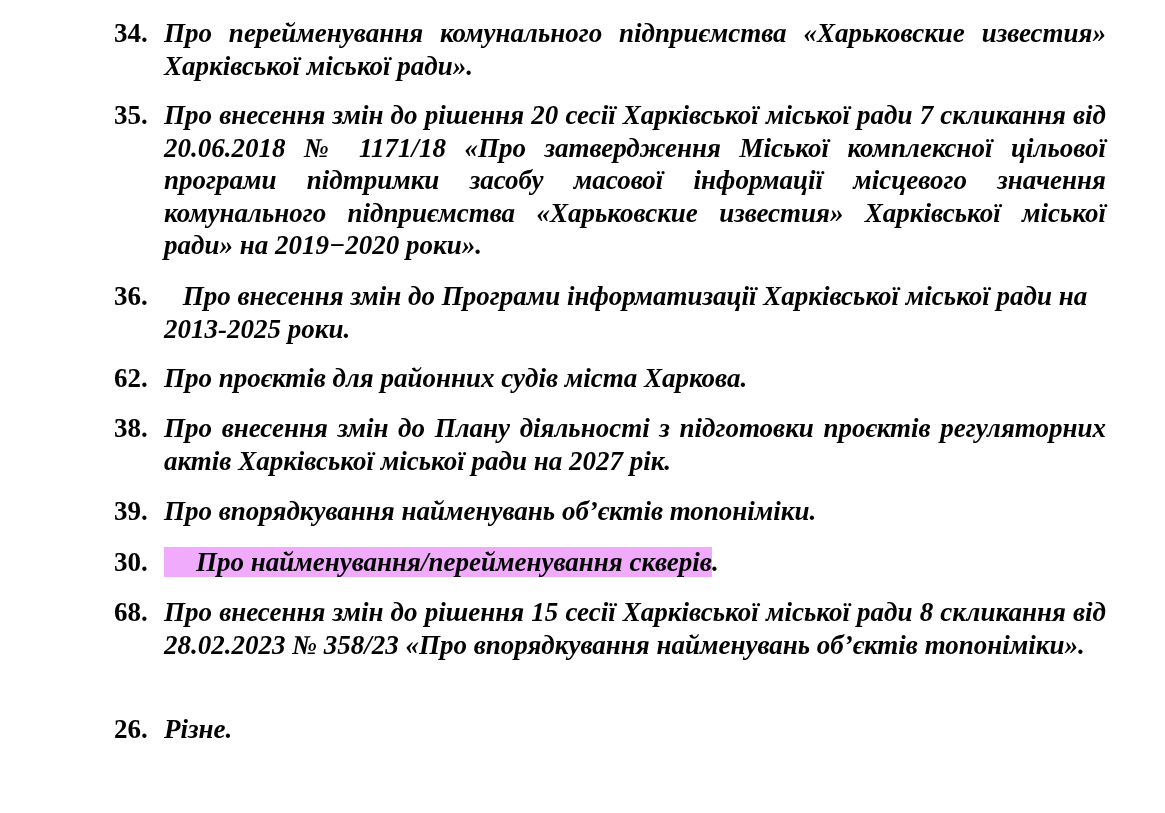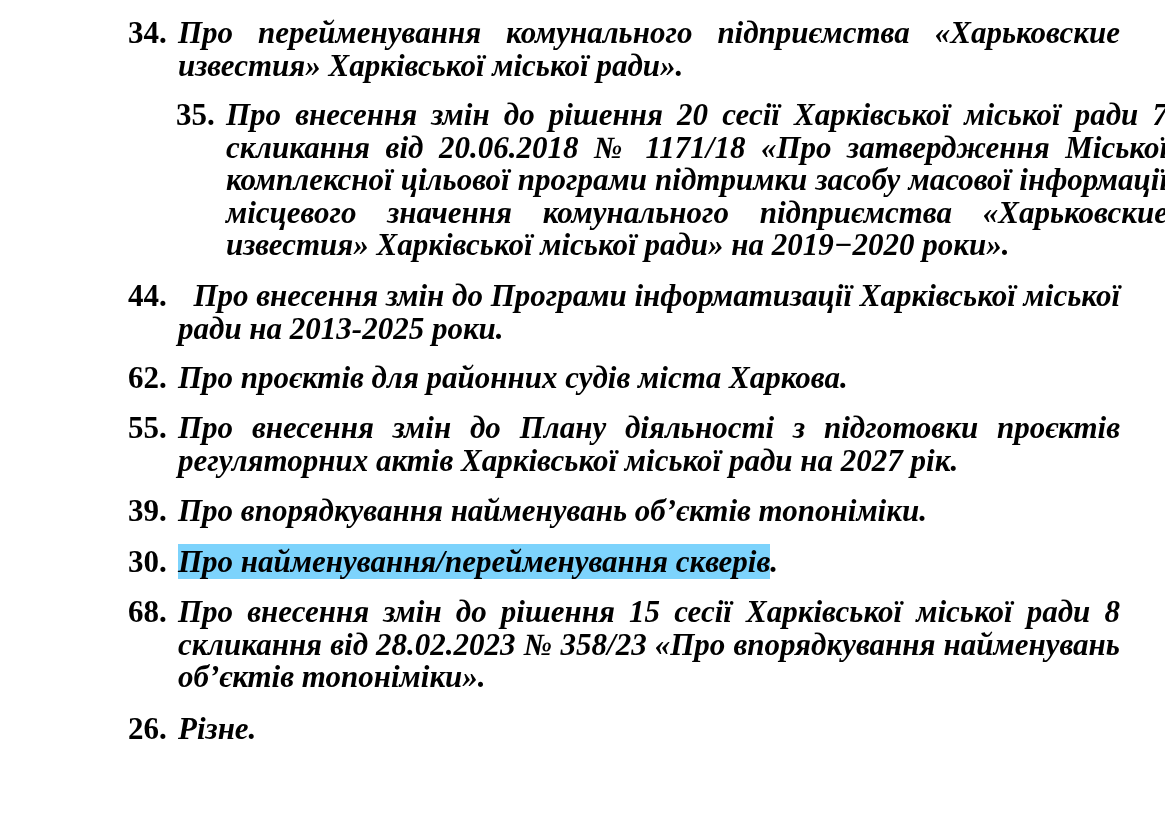--- a/index.html
+++ b/index.html
@@ -17,72 +17,73 @@
       color: #000000;
     }
     .agenda {
       position: absolute;
       left: 0;
       top: 0;
       width: 1165px;
     }
     .item {
       position: absolute;
-      left: 128px;
+      left: 114px;
       width: 992px;
-      font-size: 31px;
+      font-size: 27px;
       line-height: 32.5px;
     }
     .num {
       position: absolute;
       left: 0;
       top: 0;
       width: 50px;
     }
     .text {
       margin-left: 50px;
       text-align: justify;
       text-align-last: left;
       hyphens: none;
       font-style: italic;
     }
     .text.single {
-      text-align: right;
+      text-align: center;
     }
     .hl {
-      background: #7dd3fc;
+      background: #f0abfc;
+      padding-left: 32px;
     }
   </style>
 </head>
 <body>
 
 <div class="agenda">
 
   <div class="item" style="top:17px;">
     <span class="num">34.</span>
     <div class="text">Про перейменування комунального підприємства «Харьковские известия» Харківської міської ради».</div>
   </div>
 
-  <div class="item" style="top:99px;margin-left:48px;">
+  <div class="item" style="top:99px;">
     <span class="num">35.</span>
     <div class="text">Про внесення змін до рішення 20 сесії Харківської міської ради 7 скликання від 20.06.2018 № 1171/18 «Про затвердження Міської комплексної цільової програми підтримки засобу масової інформації місцевого значення комунального підприємства «Харьковские известия» Харківської міської ради» на 2019−2020 роки».</div>
   </div>
 
   <div class="item" style="top:280px;">
-    <span class="num">44.</span>
+    <span class="num">36.</span>
     <div class="text single">Про внесення змін до Програми інформатизації Харківської міської ради на 2013-2025 роки.</div>
   </div>
 
   <div class="item" style="top:362px;">
     <span class="num">62.</span>
     <div class="text single">Про проєктів для районних судів міста Харкова.</div>
   </div>
 
   <div class="item" style="top:412px;">
-    <span class="num">55.</span>
+    <span class="num">38.</span>
     <div class="text">Про внесення змін до Плану діяльності з підготовки проєктів регуляторних актів Харківської міської ради на 2027 рік.</div>
   </div>
 
   <div class="item" style="top:495px;">
     <span class="num">39.</span>
     <div class="text single">Про впорядкування найменувань об’єктів топоніміки.</div>
   </div>
 
   <div class="item" style="top:546px;">
     <span class="num">30.</span>

